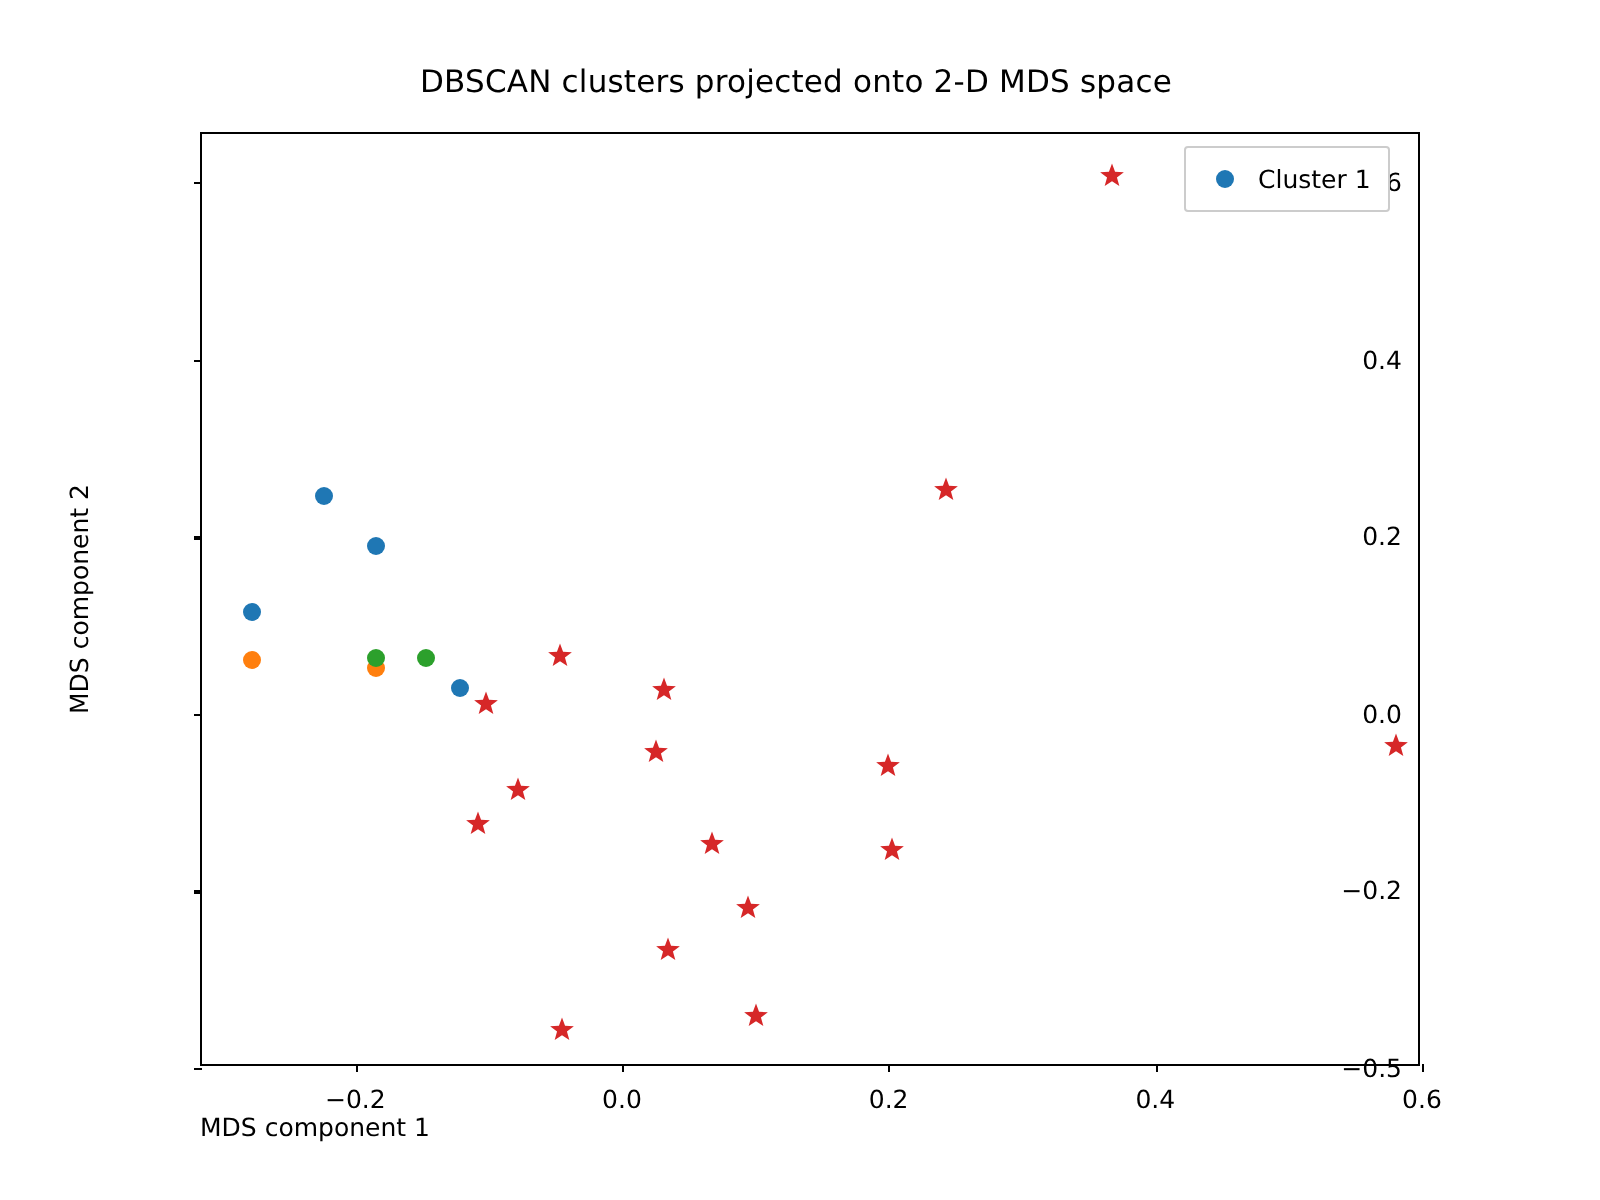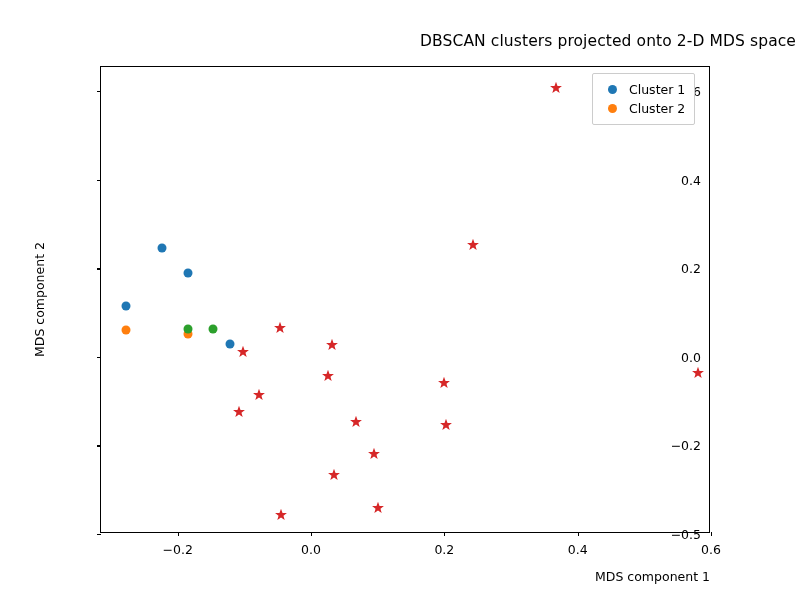--- a/index.html
+++ b/index.html
@@ -19,21 +19,21 @@
     width: 800px;
     height: 600px;
     background: #ffffff;
   }
   
   #chart-title {
     position: absolute;
     left: 0;
     top: 32px;
     width: 796px;
-    text-align: right;
+    text-align: center;
     font-size: 15.5px;
     color: #000000;
     letter-spacing: 0.1px;
   }
   
   #plot-area {
     position: absolute;
     left: 100px;
     top: 66px;
     width: 610px;
@@ -101,23 +101,23 @@
   }
   #xticks-layer, #yticks-layer {
     position: absolute;
     left: 0; top: 0;
     width: 100%; height: 100%;
   }
   
   #xlabel {
     position: absolute;
     left: 100px;
-    top: 569px;
+    top: 556px;
     width: 610px;
-    text-align: right;
+    text-align: left;
     font-size: 12.5px;
   }
   #ylabel {
     position: absolute;
     left: 0px;
     top: 0px;
     width: 467px;
     text-align: center;
     font-size: 12.5px;
     transform-origin: 0 0;
@@ -283,21 +283,15 @@
   <div id="xlabel">MDS component 1</div>
   <div id="ylabel">MDS component 2</div>
 
   <div id="legend">
       <div class="legend-row">
         <span class="legend-marker">
           <span class="pt-circle" style="background: rgb(31, 119, 180); display: inline-block;"></span>
         </span>
         <span class="legend-label">Cluster 1</span>
       </div>
-      <div class="legend-row">
-        <span class="legend-marker">
-          <span class="pt-circle" style="background: rgb(255, 127, 14); display: inline-block;"></span>
-        </span>
-        <span class="legend-label">Cluster 2</span>
-      </div>
     </div>
 
 </div>
 
 </body></html>

